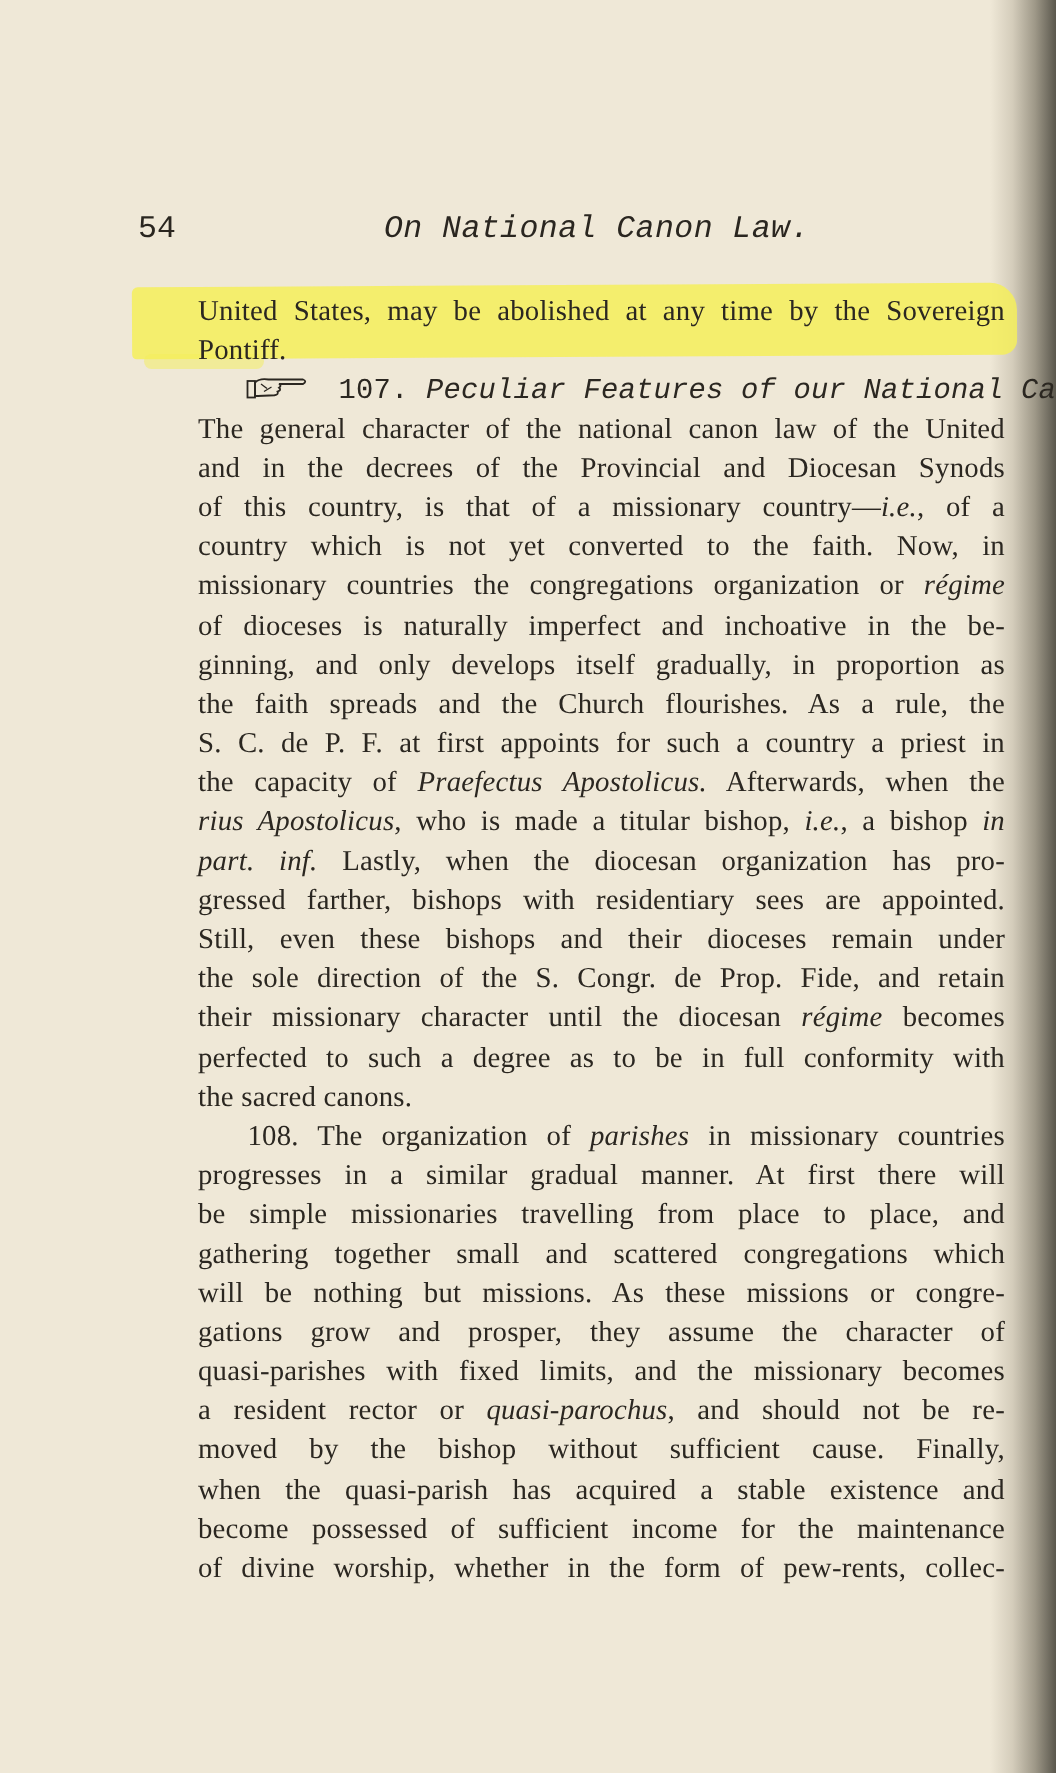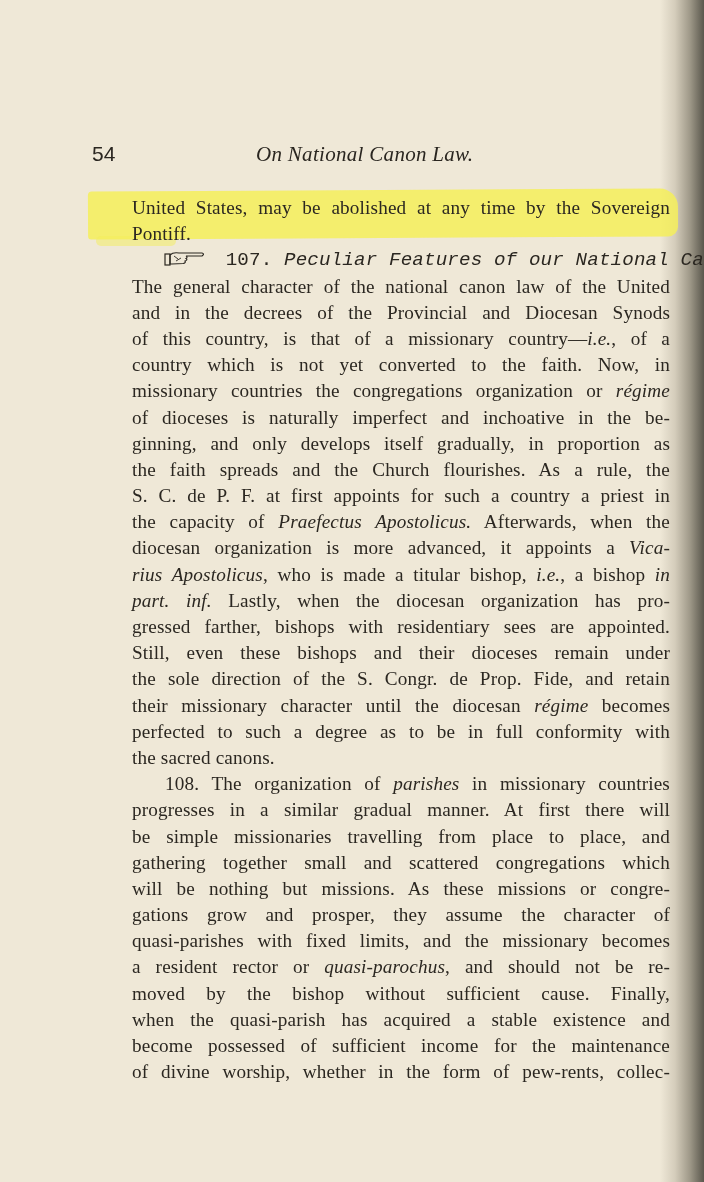--- a/index.html
+++ b/index.html
@@ -32,29 +32,29 @@
     position: absolute;
     top: 142px;
     left: 88px;
     width: 590px;
     height: 30px;
   }
   .page-number {
     position: absolute;
     left: 4px;
     top: 0;
-    font-family: Liberation Sans, sans-serif;
+    font-family: Liberation Mono, monospace;
     font-size: 21px;
     color: #2a2620;
   }
   .running-title {
     position: absolute;
     left: 168px;
     top: 0;
-    font-family: Liberation Serif, serif;
+    font-family: Liberation Mono, monospace;
     font-style: italic;
     font-size: 21px;
     letter-spacing: 0.3px;
     color: #2a2620;
   }
   .text-block {
     position: absolute;
     left: 100px;
     top: 195px;
     width: 570px;
@@ -139,21 +139,20 @@
       <div class="line"><span>The general character of the national canon law of the United</span></div>
       <div class="line"><span>and in the decrees of the Provincial and Diocesan Synods</span></div>
       <div class="line"><span>of this country, is that of a missionary country—</span><span class="it">i.e.</span><span>, of a</span></div>
       <div class="line"><span>country which is not yet converted to the faith.  Now, in</span></div>
       <div class="line"><span>missionary countries the congregations organization or </span><span class="it">régime</span></div>
       <div class="line"><span>of dioceses is naturally imperfect and inchoative in the be-</span></div>
       <div class="line"><span>ginning, and only develops itself gradually, in proportion as</span></div>
       <div class="line"><span>the faith spreads and the Church flourishes.  As a rule, the</span></div>
       <div class="line"><span>S. C. de P. F. at first appoints for such a country a priest in</span></div>
       <div class="line"><span>the capacity of </span><span class="it">Praefectus Apostolicus.</span><span>  Afterwards, when the</span></div>
-      <div class="line"><span>diocesan organization is more advanced, it appoints a </span><span class="it">Vica-</span></div>
       <div class="line"><span class="it">rius Apostolicus</span><span>, who is made a titular bishop, </span><span class="it">i.e.</span><span>, a bishop </span><span class="it">in</span></div>
       <div class="line"><span class="it">part. inf.</span><span>  Lastly, when the diocesan organization has pro-</span></div>
       <div class="line"><span>gressed farther, bishops with residentiary sees are appointed.</span></div>
       <div class="line"><span>Still, even these bishops and their dioceses remain under</span></div>
       <div class="line"><span>the sole direction of the S. Congr. de Prop. Fide, and retain</span></div>
       <div class="line"><span>their missionary character until the diocesan </span><span class="it">régime</span><span> becomes</span></div>
       <div class="line"><span>perfected to such a degree as to be in full conformity with</span></div>
       <div class="line last"><span>the sacred canons.</span></div>
       <div class="line para-start"><span>108. The organization of </span><span class="it">parishes</span><span> in missionary countries</span></div>
       <div class="line"><span>progresses in a similar gradual manner.  At first there will</span></div>

